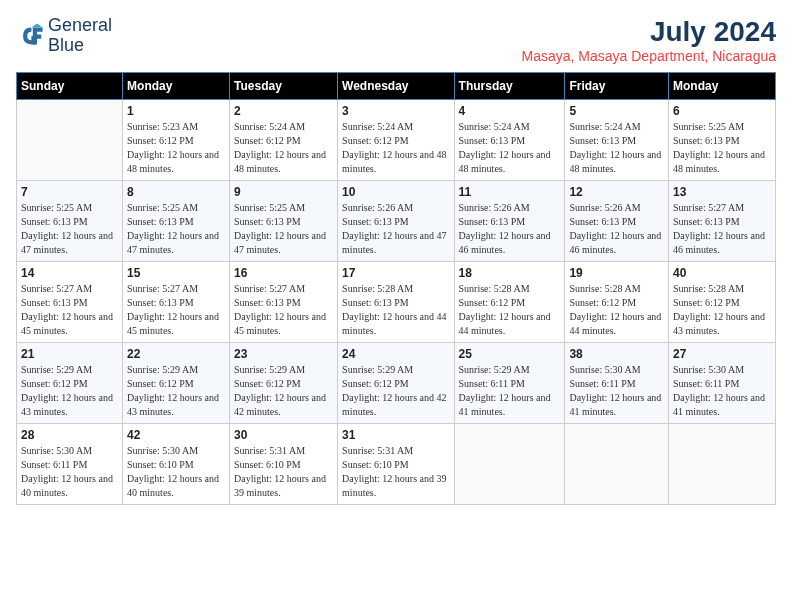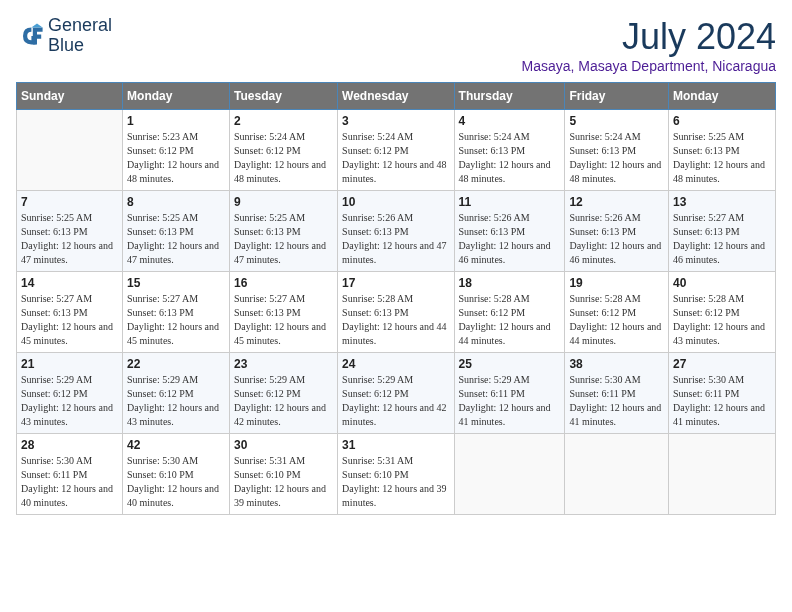--- a/index.html
+++ b/index.html
@@ -28,35 +28,35 @@
       line-height: 1.1;
     }
     .logo-icon {
       width: 28px;
       height: 28px;
     }
     .title-block {
       text-align: right;
     }
     .main-title {
-      font-size: 36px;
-      font-weight: normal;
+      font-size: 28px;
+      font-weight: bold;
       color: #1a3a5c;
     }
     .subtitle {
       font-size: 14px;
-      color: #4c1d95;
+      color: #ef4444;
     }
     table {
       width: 100%;
       border-collapse: collapse;
       font-size: 11px;
     }
     thead tr th {
-      background-color: #737373;
+      background-color: #000000;
       color: #fff;
       padding: 6px 4px;
       text-align: left;
       font-size: 12px;
       border: 1px solid #4a85b8;
     }
     tbody tr td {
       border: 1px solid #ccc;
       vertical-align: top;
       padding: 4px;

